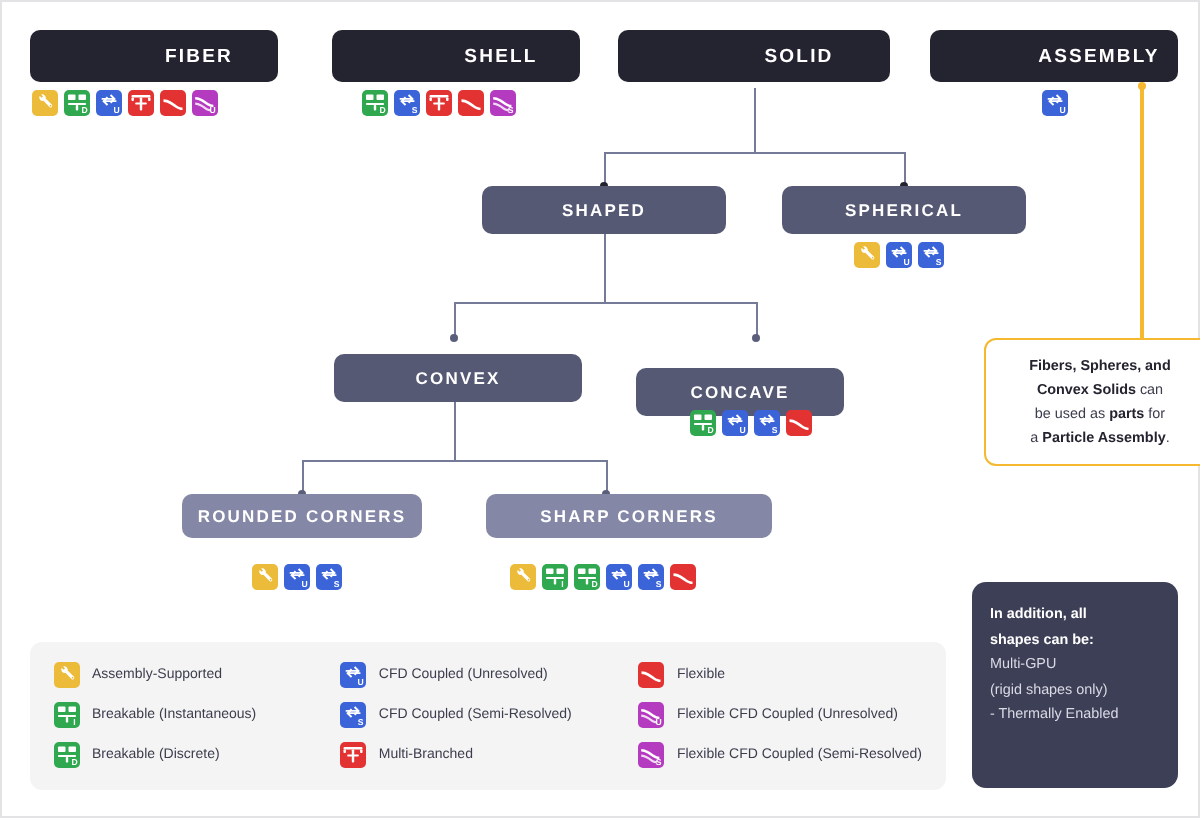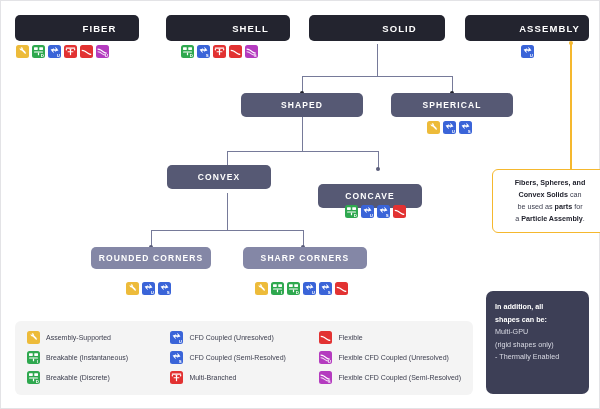--- a/index.html
+++ b/index.html
@@ -271,21 +271,21 @@
       </div>
       <div class="icon" title="CFD Coupled (Semi-Resolved)" style="background: rgb(58, 100, 216);">
         <svg viewBox="0 0 26 26" xmlns="http://www.w3.org/2000/svg">
           <path fill="#fff" d="M5 8.2h11.5l-2.6-2.6 1.5-1.5 5 5-5 5-1.5-1.5 2.6-2.6H5z" transform="translate(0,-0.6) scale(0.92) translate(1.2,1.2)"></path>
             <path fill="#fff" d="M21 14.2H9.5l2.6 2.6-1.5 1.5-5-5 5-5 1.5 1.5-2.6 2.6H21z" transform="translate(0,-2.2) scale(0.92) translate(1.2,1.2)"></path>
           <text x="20.5" y="23.4" font-family="Liberation Sans, sans-serif" font-size="8.6" font-weight="bold" text-anchor="middle" fill="#fff">S</text>
         </svg>
       </div>
     </div>
 
-  <div class="node lvl2" style="left:166px; top:164px; width:104px;">
+  <div class="node lvl2" style="left:166px; top:176px; width:124px;">
     <span>CONVEX</span>
   </div>
 
   <div class="node lvl2" style="left:317px; top:183px; width:104px;">
     <span>CONCAVE</span>
   </div>
   <div class="icon-row" style="left:344px; top:204px;">
       <div class="icon" title="Breakable (Discrete)" style="background: rgb(47, 168, 79);">
         <svg viewBox="0 0 26 26" xmlns="http://www.w3.org/2000/svg">
           <rect fill="#fff" x="4" y="4.5" width="7.5" height="5.5" rx="0.9"></rect>
@@ -335,21 +335,21 @@
       </div>
       <div class="icon" title="CFD Coupled (Semi-Resolved)" style="background: rgb(58, 100, 216);">
         <svg viewBox="0 0 26 26" xmlns="http://www.w3.org/2000/svg">
           <path fill="#fff" d="M5 8.2h11.5l-2.6-2.6 1.5-1.5 5 5-5 5-1.5-1.5 2.6-2.6H5z" transform="translate(0,-0.6) scale(0.92) translate(1.2,1.2)"></path>
             <path fill="#fff" d="M21 14.2H9.5l2.6 2.6-1.5 1.5-5-5 5-5 1.5 1.5-2.6 2.6H21z" transform="translate(0,-2.2) scale(0.92) translate(1.2,1.2)"></path>
           <text x="20.5" y="23.4" font-family="Liberation Sans, sans-serif" font-size="8.6" font-weight="bold" text-anchor="middle" fill="#fff">S</text>
         </svg>
       </div>
     </div>
 
-  <div class="node lvl3" style="left:242px; top:246px; width:124px;">
+  <div class="node lvl3" style="left:242px; top:246px; width:143px;">
     <span>SHARP CORNERS</span>
   </div>
   <div class="icon-row" style="left:254px; top:281px;">
       <div class="icon" title="Assembly-Supported" style="background: rgb(237, 187, 58);">
         <svg viewBox="0 0 26 26" xmlns="http://www.w3.org/2000/svg">
           <path fill="#fff" d="M7.5 6.2a3.4 3.4 0 0 0 3.9 4.6l6.1 6.1a1.6 1.6 0 0 0 2.3-2.3l-6.1-6.1A3.4 3.4 0 0 0 9.1 4.6l1.9 1.9-1.3 1.3-1.9-1.9z"></path>
             <circle cx="18.6" cy="15.7" r="0.9" fill="#edbb3a"></circle>
         </svg>
       </div>
       <div class="icon" title="Breakable (Instantaneous)" style="background: rgb(47, 168, 79);">

